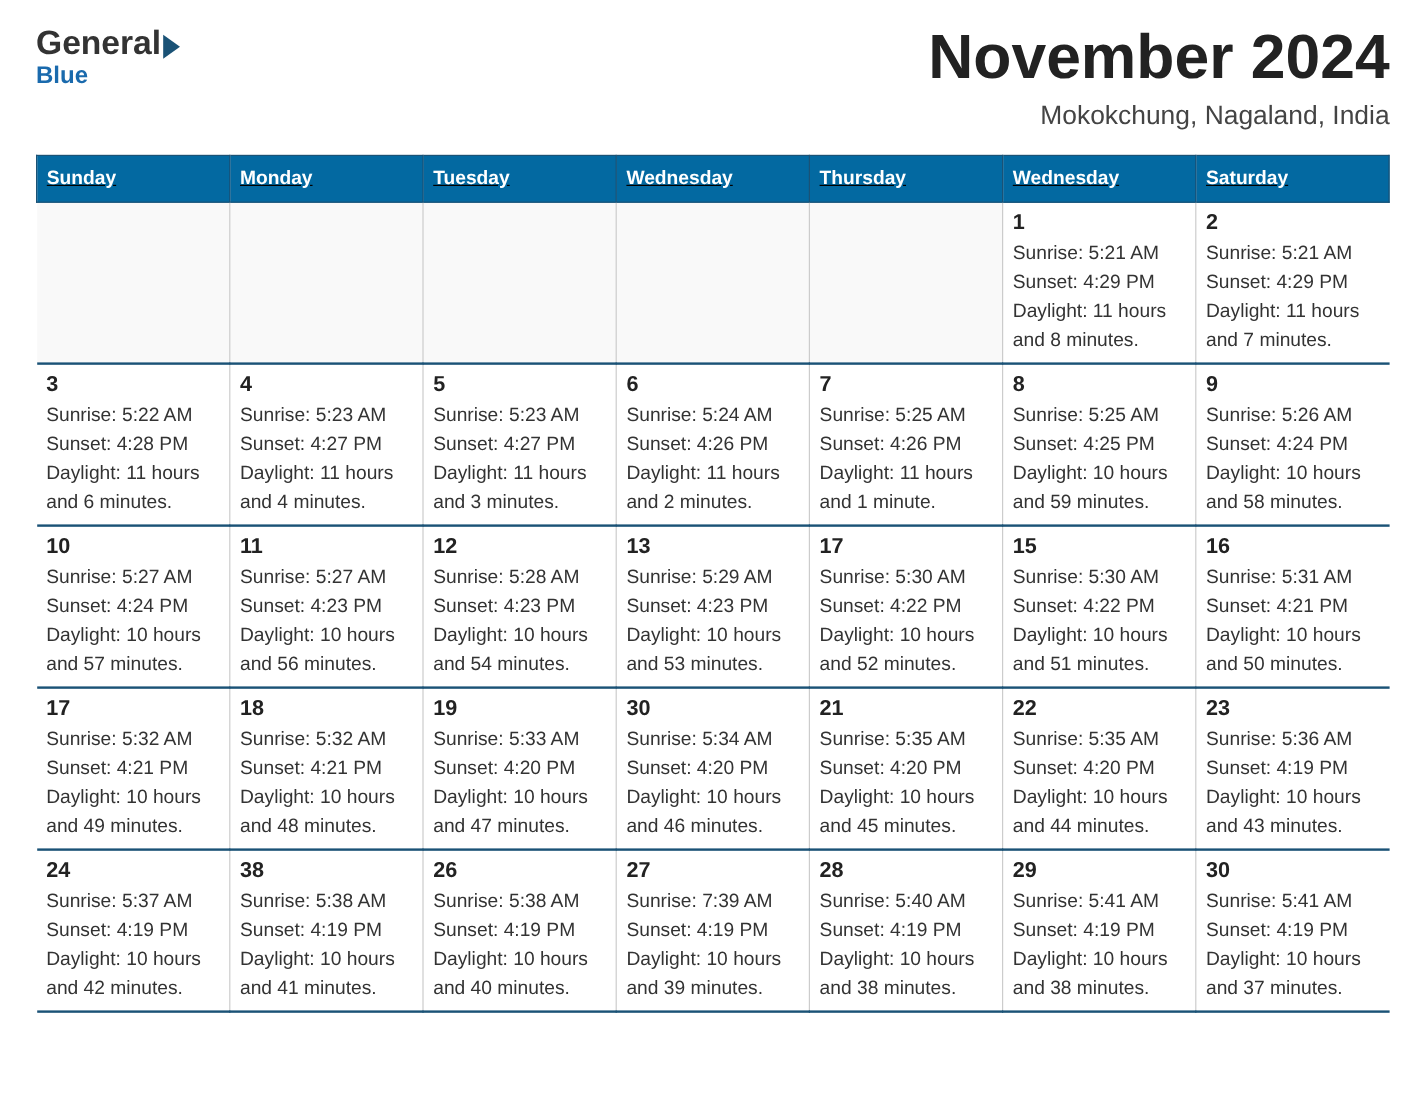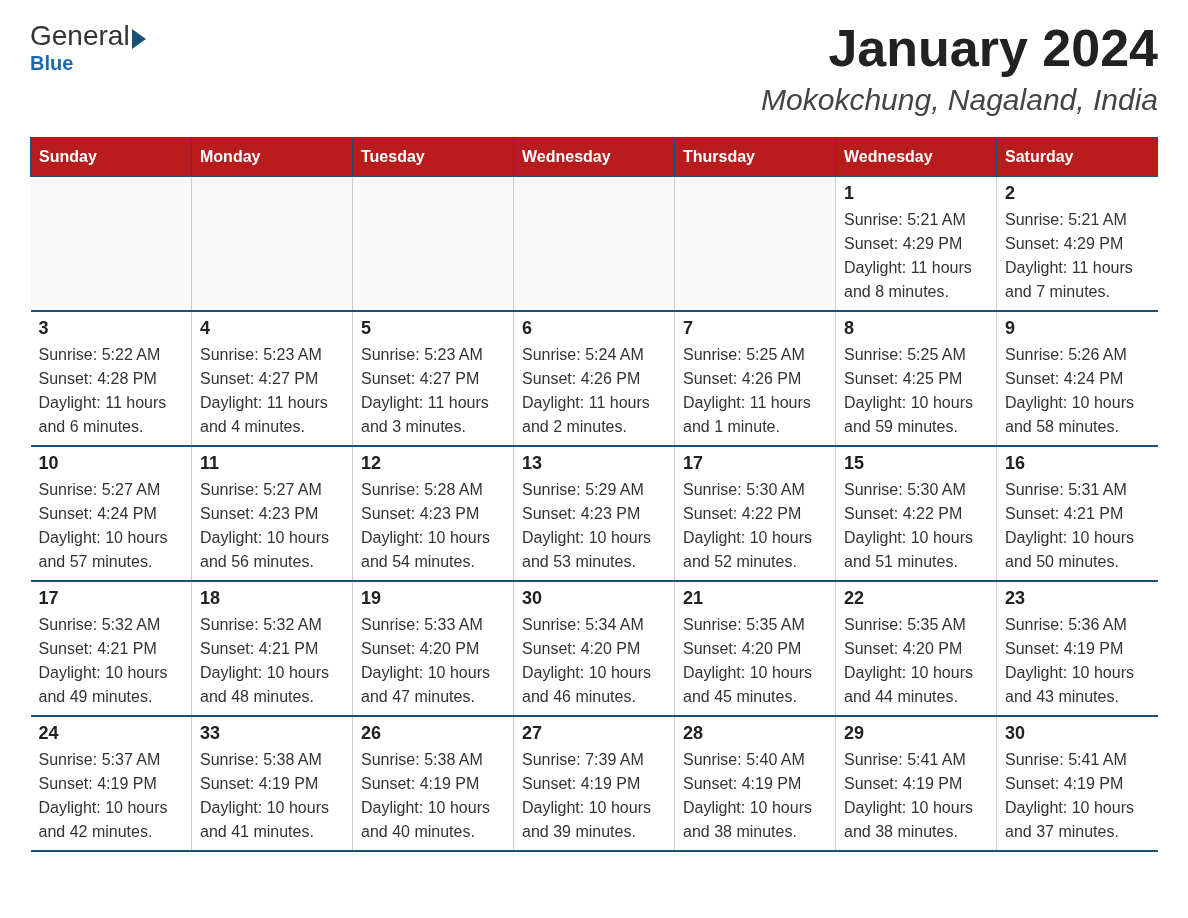--- a/index.html
+++ b/index.html
@@ -18,21 +18,21 @@
     }
     .logo {
       display: flex;
       flex-direction: column;
       align-items: flex-start;
     }
     .logo-text {
       display: flex;
       align-items: flex-end;
       font-size: 28px;
-      font-weight: normal;
+      font-weight: bold;
       color: #333;
     }
     .logo-general { color: #333; }
     .logo-arrow {
       display: inline-block;
       width: 0;
       height: 0;
       border-left: 14px solid #1a5276;
       border-top: 10px solid transparent;
       border-bottom: 10px solid transparent;
@@ -47,31 +47,31 @@
     .title-block {
       text-align: right;
     }
     .month-title {
       font-size: 52px;
       font-weight: bold;
       color: #222;
       line-height: 1.1;
     }
     .location-title {
-      font-size: 30px;
+      font-size: 22px;
       color: #444;
       margin-top: 6px;
-      font-style: italic;
     }
     .calendar {
       width: 100%;
       border-collapse: collapse;
     }
     .calendar thead tr {
-      background-color: #b91c1c;
+      background-color: #0369a1;
+      text-decoration: underline;
     }
     .calendar thead th {
       color: #fff;
       padding: 10px 8px;
       font-size: 16px;
       font-weight: bold;
       text-align: left;
       border: 1px solid #1a5276;
     }
     .calendar tbody tr {
@@ -110,21 +110,21 @@
 
 <div class="header">
   <div class="logo">
     <div class="logo-text">
       <span class="logo-general">General</span>
       <span class="logo-arrow"></span>
     </div>
     <span class="logo-blue">Blue</span>
   </div>
   <div class="title-block">
-    <div class="month-title">January 2024</div>
+    <div class="month-title">November 2024</div>
     <div class="location-title">Mokokchung, Nagaland, India</div>
   </div>
 </div>
 
 <table class="calendar">
   <thead>
     <tr>
     <th>Sunday</th>
         <th>Monday</th>
         <th>Tuesday</th>
@@ -287,21 +287,21 @@
         </td>
       </tr>
       <tr>
         <td>
           <span class="day-number">24</span>
           <div class="day-info">Sunrise: 5:37 AM
 Sunset: 4:19 PM
 Daylight: 10 hours and 42 minutes.</div>
         </td>
         <td>
-          <span class="day-number">33</span>
+          <span class="day-number">38</span>
           <div class="day-info">Sunrise: 5:38 AM
 Sunset: 4:19 PM
 Daylight: 10 hours and 41 minutes.</div>
         </td>
         <td>
           <span class="day-number">26</span>
           <div class="day-info">Sunrise: 5:38 AM
 Sunset: 4:19 PM
 Daylight: 10 hours and 40 minutes.</div>
         </td>

